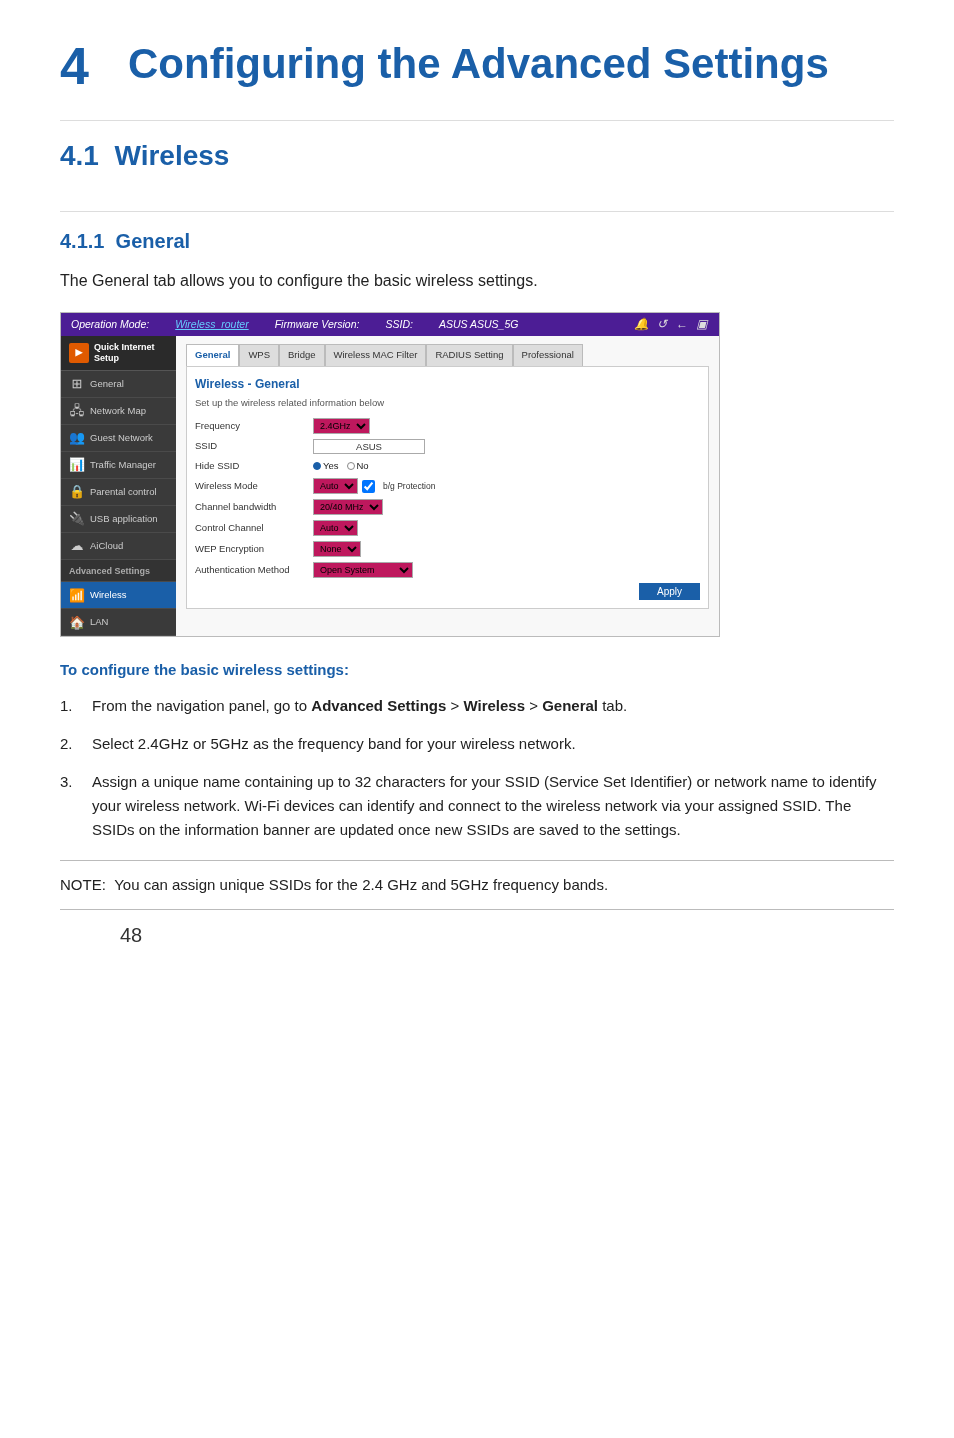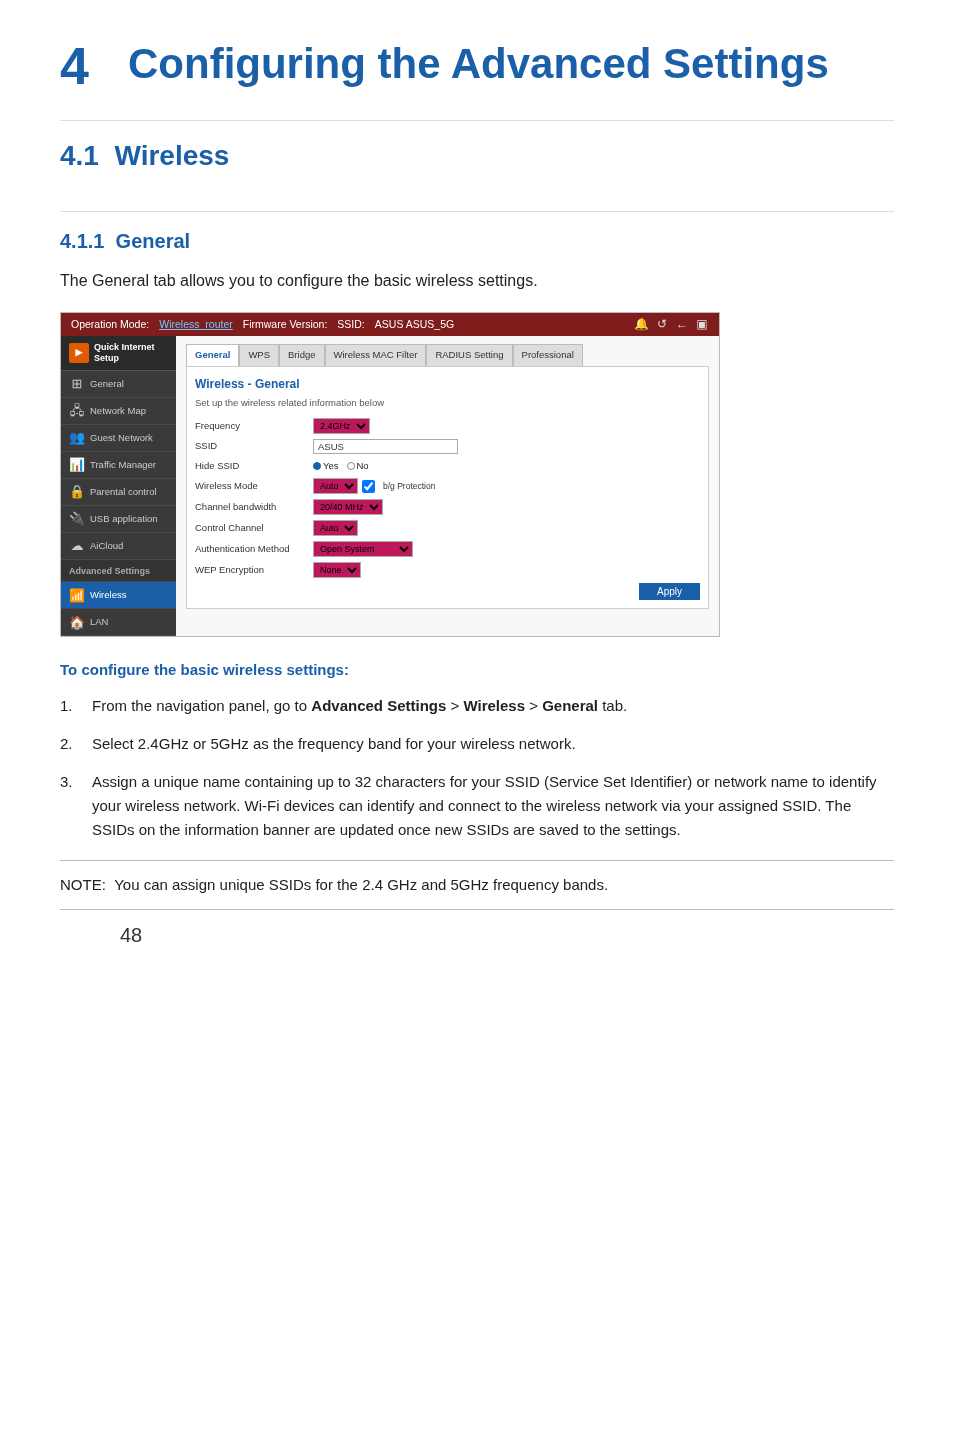--- a/index.html
+++ b/index.html
@@ -62,27 +62,28 @@
     .router-ui {
       border: 1.5px solid #bbb;
       background: #f5f5f5;
       width: 100%;
       max-width: 660px;
       margin-bottom: 22px;
       font-size: 11px;
     }
 
     .router-topbar {
-      background: #7f1d1d;
+      background: #4c1d95;
       color: #fff;
       padding: 4px 10px;
       display: flex;
       align-items: center;
-      gap: 10px;
+      gap: 26px;
       font-size: 10.5px;
+      font-style: italic;
     }
     .router-topbar-icons {
       margin-left: auto;
       display: flex;
       gap: 6px;
     }
     .router-topbar-icon {
       width: 14px;
       height: 14px;
       display: inline-flex;
@@ -443,21 +444,21 @@
         <div class="form-row">
           <span class="form-label">Frequency</span>
           <select class="form-select">
             <option>2.4GHz</option>
             <option>5GHz</option>
           </select>
         </div>
 
         <div class="form-row">
           <span class="form-label">SSID</span>
-          <input class="form-control" type="text" value="ASUS" style="width: 145px;">
+          <input class="form-control" type="text" value="ASUS" style="width: 112px; text-align: center;">
         </div>
 
         <div class="form-row">
           <span class="form-label">Hide SSID</span>
           <div class="radio-group">
             <label style="display:flex;align-items:center;cursor:pointer;">
               <span class="radio-dot"></span>Yes
             </label>
             <label style="display:flex;align-items:center;cursor:pointer;">
               <span class="radio-empty"></span>No
@@ -485,30 +486,30 @@
         </div>
 
         <div class="form-row">
           <span class="form-label">Control Channel</span>
           <select class="form-select">
             <option>Auto</option>
           </select>
         </div>
 
         <div class="form-row">
+          <span class="form-label">WEP Encryption</span>
+          <select class="form-select">
+            <option>None</option>
+          </select>
+        </div>
+
+        <div class="form-row">
           <span class="form-label">Authentication Method</span>
           <select class="form-select" style="width:100px;">
             <option>Open System</option>
-          </select>
-        </div>
-
-        <div class="form-row">
-          <span class="form-label">WEP Encryption</span>
-          <select class="form-select">
-            <option>None</option>
           </select>
         </div>
 
         <button class="apply-btn">Apply</button>
       </div>
     </div>
   </div>
 </div>
 
 <div class="instruction-heading">To configure the basic wireless settings:</div>

